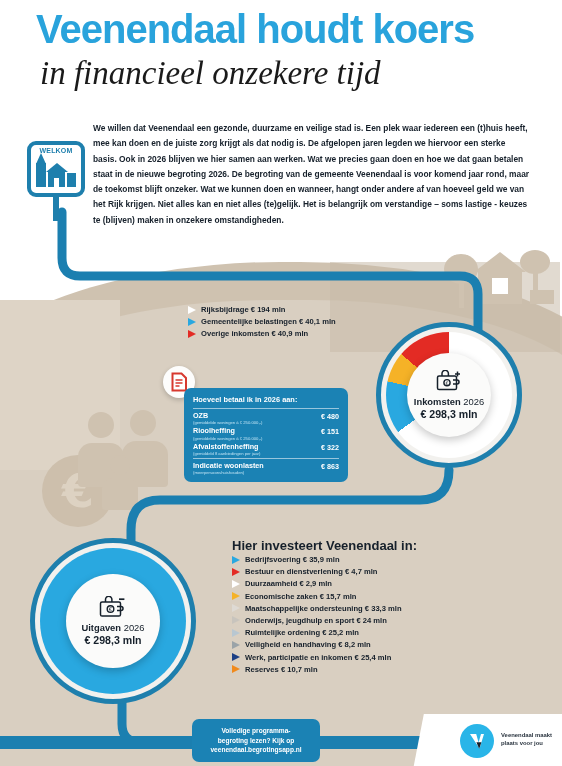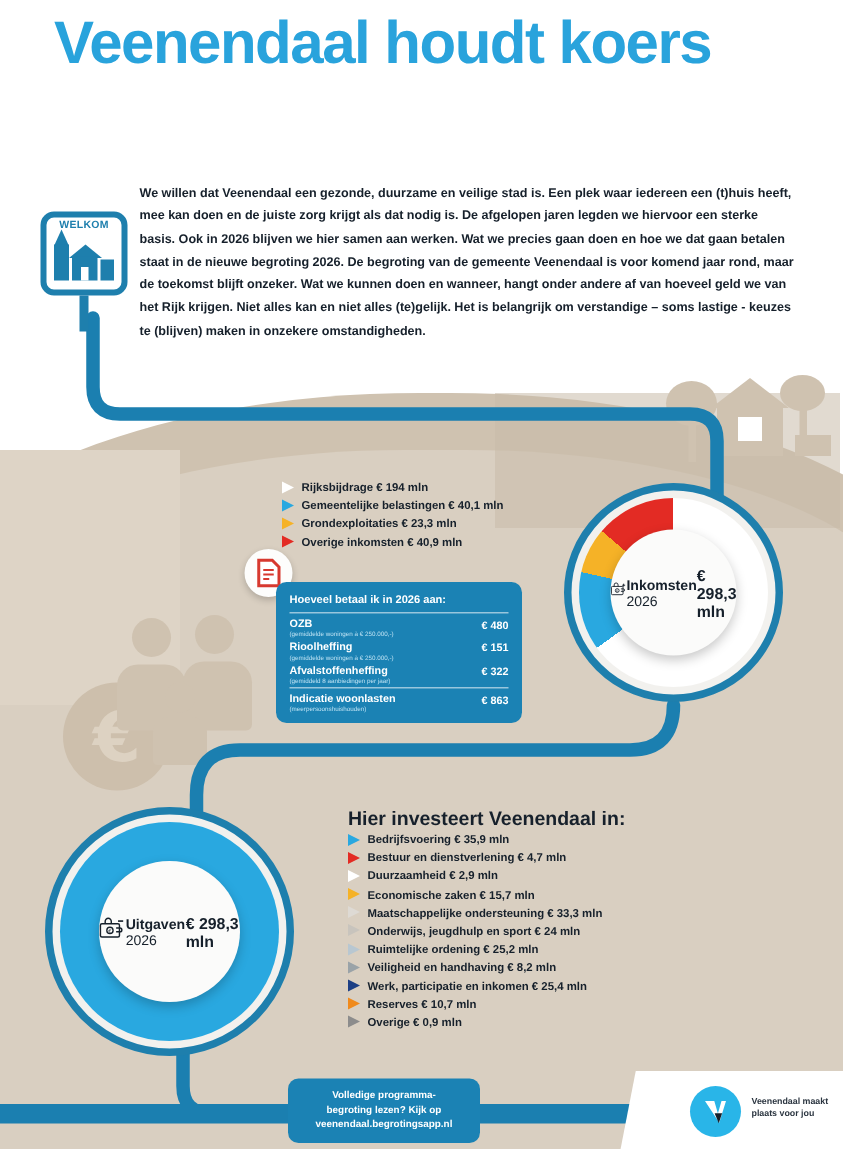--- a/index.html
+++ b/index.html
@@ -113,21 +113,21 @@
     border-bottom: 9px solid #1e7fad;
   }
   .w-door { position: absolute; left: 27px; top: 37px; width: 5px; height: 9px; background: #ffffff; }
   .w-bar { position: absolute; left: 40px; top: 32px; width: 9px; height: 14px; background: #1e7fad; }
 
   
   .path-svg { position: absolute; inset: 0; }
 
   
   .legend-income {
-    position: absolute; left: 188px; top: 320px; width: 215px;
+    position: absolute; left: 188px; top: 305px; width: 215px;
   }
   .legend-expense {
     position: absolute; left: 232px; top: 538px; width: 250px;
   }
   .legend-heading {
     font-size: 13px; font-weight: bold; color: #16202b; margin-bottom: 2px;
   }
   .legend-row {
     display: flex; align-items: center; margin-bottom: 3.2px;
   }
@@ -142,21 +142,21 @@
   .donut-wrap { position: absolute; }
   .donut-ring {
     position: absolute; border-radius: 50%;
     border: 5px solid #1e7fad; background: #f2f1ee;
   }
   .donut-pie { position: absolute; border-radius: 50%; }
   .donut-hub {
     position: absolute; border-radius: 50%;
     background: #fbfbfa;
     box-shadow: 0 3px 8px rgba(0,0,0,.22);
-    display: flex; flex-direction: row; align-items: center; justify-content: center;
+    display: flex; flex-direction: column; align-items: center; justify-content: center;
   }
   .hub-title { font-size: 9.4px; font-weight: bold; color: #16202b; }
   .hub-title .yr { font-weight: normal; }
   .hub-amount { font-size: 10.6px; font-weight: bold; color: #16202b; margin-top: 1px; }
   .wallet-ico { margin-bottom: 4px; }
 
   
   .tax-card {
     position: absolute; left: 184px; top: 388px; width: 164px; height: 94px;
     background: #1b82b4; border-radius: 7px; color: #ffffff;
@@ -240,20 +240,21 @@
     <path d="M62,215 L62,255 Q62,272 79,272 L148,272 Q165,272 165,289 L165,262 Q165,247 180,247" fill="none" stroke="none"></path>
 
     <path d="M62,212 L62,258 Q62,276 80,276 L460,276 Q478,276 478,294 L478,330" fill="none" stroke="#1b7fb0" stroke-width="9" stroke-linecap="round"></path>
 
     <path d="M449,470 Q449,500 420,500 L160,500 Q131,500 131,530 L131,560" fill="none" stroke="#1b7fb0" stroke-width="9" stroke-linecap="round"></path>
 
     <path d="M122,700 L122,724 Q122,742 140,742 L205,742" fill="none" stroke="#1b7fb0" stroke-width="9" stroke-linecap="round"></path>
   </svg>
 
   <div class="title-main">Veenendaal houdt koers</div>
+  <div class="title-sub">in financieel onzekere tijd</div>
 
   <div class="welkom-wrap">
     <div class="welkom-post"></div>
     <div class="welkom-sign"></div>
     <div class="welkom-text">WELKOM</div>
     <div class="w-spire"></div>
     <div class="w-church"></div>
     <div class="w-roof"></div>
     <div class="w-house"></div>
     <div class="w-door"></div>
@@ -263,24 +264,20 @@
   <div class="intro">We willen dat Veenendaal een gezonde, duurzame en veilige stad is. Een plek waar iedereen een (t)huis heeft, mee kan doen en de juiste zorg krijgt als dat nodig is. De afgelopen jaren legden we hiervoor een sterke basis. Ook in 2026 blijven we hier samen aan werken. Wat we precies gaan doen en hoe we dat gaan betalen staat in de nieuwe begroting 2026. De begroting van de gemeente Veenendaal is voor komend jaar rond, maar de toekomst blijft onzeker. Wat we kunnen doen en wanneer, hangt onder andere af van hoeveel geld we van het Rijk krijgen. Niet alles kan en niet alles (te)gelijk. Het is belangrijk om verstandige – soms lastige -  keuzes te (blijven) maken in onzekere omstandigheden.</div>
 
   <div class="legend-income" id="income-legend">
       <div class="legend-row">
         <span class="tri" style="border-left-color: rgb(255, 255, 255);"></span>
         <span class="legend-label">Rijksbijdrage € 194 mln</span>
       </div>
       <div class="legend-row">
         <span class="tri" style="border-left-color: rgb(41, 168, 224);"></span>
         <span class="legend-label">Gemeentelijke belastingen € 40,1 mln</span>
-      </div>
-      <div class="legend-row">
-        <span class="tri" style="border-left-color: rgb(245, 178, 39);"></span>
-        <span class="legend-label">Grondexploitaties € 23,3 mln</span>
       </div>
       <div class="legend-row">
         <span class="tri" style="border-left-color: rgb(227, 43, 36);"></span>
         <span class="legend-label">Overige inkomsten € 40,9 mln</span>
       </div>
     </div>
 
   <div class="donut-wrap" style="left:376px; top:322px; width:146px; height:146px;">
     <div class="donut-ring" style="left:0; top:0; width:146px; height:146px;"></div>
     <div class="donut-pie" id="income-pie" style="left: 10px; top: 10px; width: 126px; height: 126px; background: conic-gradient(rgb(255, 255, 255) 0deg, rgb(255, 255, 255) 234.13deg, rgb(41, 168, 224) 234.13deg, rgb(41, 168, 224) 282.52deg, rgb(245, 178, 39) 282.52deg, rgb(245, 178, 39) 310.64deg, rgb(227, 43, 36) 310.64deg, rgb(227, 43, 36) 360deg);"></div>
@@ -400,24 +397,20 @@
           <span class="legend-label">Veiligheid en handhaving € 8,2 mln</span>
         </div>
         <div class="legend-row">
           <span class="tri" style="border-left-color: rgb(28, 63, 133);"></span>
           <span class="legend-label">Werk, participatie en inkomen € 25,4 mln</span>
         </div>
         <div class="legend-row">
           <span class="tri" style="border-left-color: rgb(240, 138, 28);"></span>
           <span class="legend-label">Reserves € 10,7 mln</span>
         </div>
-        <div class="legend-row">
-          <span class="tri" style="border-left-color: rgb(140, 140, 140);"></span>
-          <span class="legend-label">Overige € 0,9 mln</span>
-        </div>
       </div>
   </div>
 
   <div class="footer-bar"></div>
   <div class="footer-white"></div>
   <div class="footer-card">
     <div class="footer-card-text">
       <span>Volledige programma-</span><br>
       <span>begroting lezen? Kijk op</span><br>
       <span>veenendaal.begrotingsapp.nl</span>

